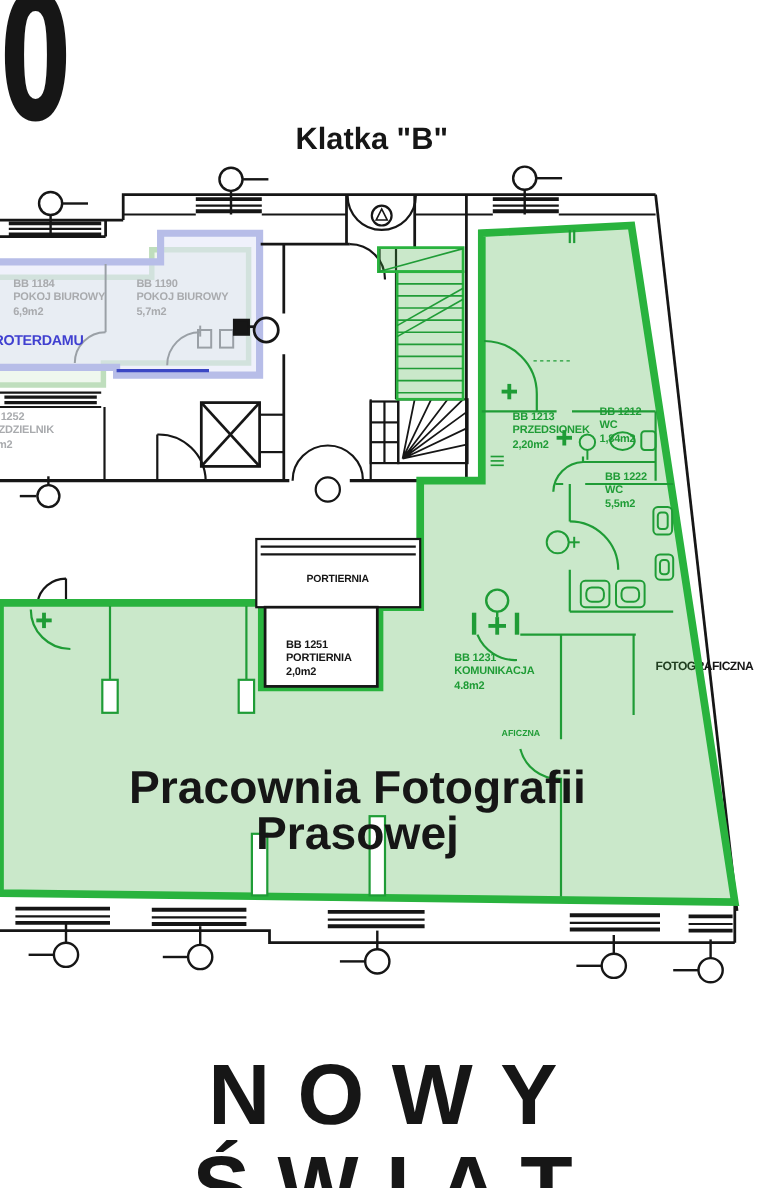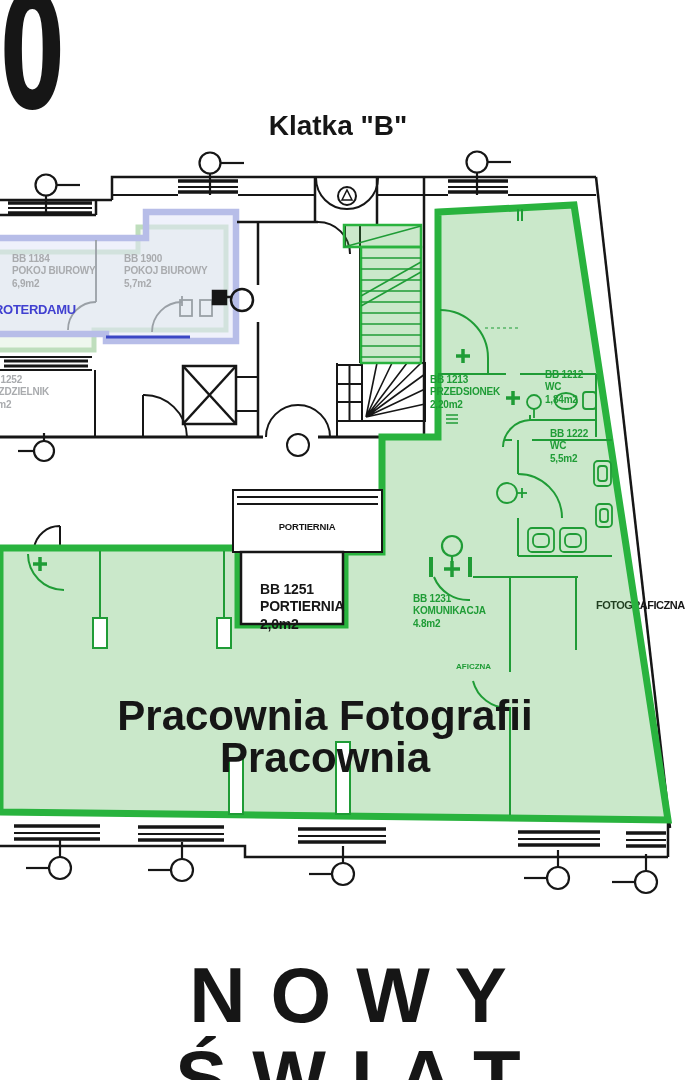--- a/index.html
+++ b/index.html
@@ -274,42 +274,42 @@
 
 <div id="klatka">Klatka "B"</div>
 
 <div class="lbl grey" style="left:12px;top:253px">
   <span>BB 1184</span>
   <span>POKOJ BIUROWY</span>
   <span>6,9m2</span>
 </div>
 
 <div class="lbl grey" style="left:124px;top:253px">
-  <span>BB 1900</span>
+  <span>BB 1190</span>
   <span>POKOJ BIUROWY</span>
   <span>5,7m2</span>
 </div>
 
 <div class="lbl grey" style="left:-16px;top:374px">
   <span>BB 1252</span>
   <span>ROZDZIELNIK</span>
   <span>1,5m2</span>
 </div>
 
 <div id="roterdamu">ROTERDAMU</div>
 
 <div id="portiernia-top">PORTIERNIA</div>
 
-<div class="lbl blackc" style="left:260px;top:581px;font-size:14px">
+<div class="lbl blackc" style="left:260px;top:581px;font-size:10px">
   <span>BB 1251</span>
   <span>PORTIERNIA</span>
   <span>2,0m2</span>
 </div>
 
-<div class="lbl greenc" style="left:430px;top:374px">
+<div class="lbl greenc" style="left:466px;top:374px">
   <span>BB 1213</span>
   <span>PRZEDSIONEK</span>
   <span>2,20m2</span>
 </div>
 
 <div class="lbl greenc" style="left:545px;top:369px">
   <span>BB 1212</span>
   <span>WC</span>
   <span>1,84m2</span>
 </div>
@@ -323,21 +323,21 @@
 <div class="lbl greenc" style="left:413px;top:593px">
   <span>BB 1231</span>
   <span>KOMUNIKACJA</span>
   <span>4.8m2</span>
 </div>
 
 <div id="aficzna">AFICZNA</div>
 
 <div id="main-title">
   <span style="display:block">Pracownia Fotografii</span>
-  <span style="display:block">Pracownia</span>
+  <span style="display:block">Prasowej</span>
 </div>
 
 <div id="street-name">
   <span style="display:block">NOWY</span>
   <span style="display:block">ŚWIAT</span>
 </div>
 
 </div>
 
 </body></html>

